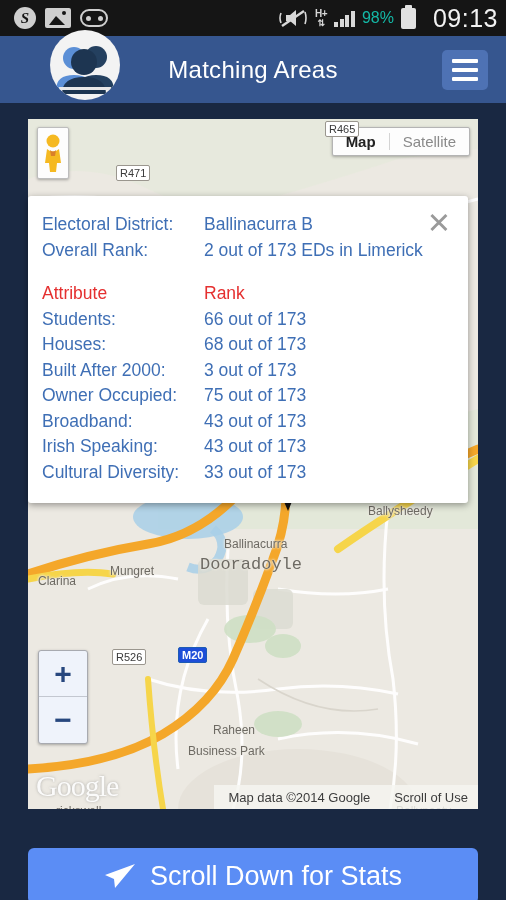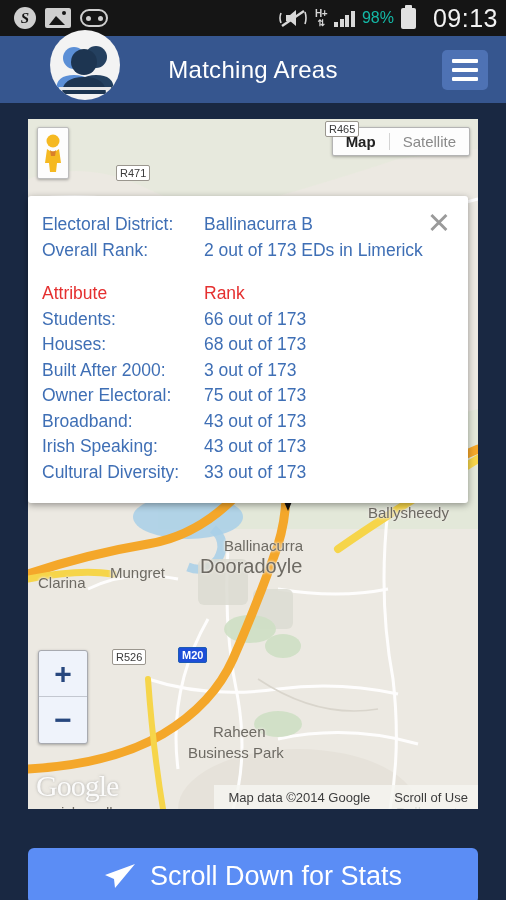--- a/index.html
+++ b/index.html
@@ -88,24 +88,24 @@
   }
   .menubtn i{ width:26px; height:4px; background:#ffffff; border-radius:1px; display:block; }
 
   
   .mapwrap{
     position:absolute; left:28px; top:119px; width:450px; height:690px;
     background:#ece9e2; overflow:hidden;
   }
   .map-svg{ position:absolute; left:0; top:0; width:450px; height:690px; }
   .maplabel{
-    position:absolute; color:#6d6a63; font-size:15px; white-space:nowrap;
+    position:absolute; color:#6d6a63; font-size:12px; white-space:nowrap;
     text-shadow:0 0 3px #ece9e2, 0 0 3px #ece9e2, 0 0 2px #ece9e2;
   }
-  .maplabel.big{ font-size:20px; }
+  .maplabel.big{ font-size:17px;font-family:Liberation Mono, monospace; }
   .shield{
     position:absolute; background:#ffffff; border:1px solid #9a968e;
     color:#3a3a3a; font-size:11px; padding:0 3px; border-radius:2px;
     line-height:14px; white-space:nowrap;
   }
   .shield.mw{ background:#1d4ed8; border-color:#1d5bb5; color:#fff; font-weight:bold; }
 
   .pegman{
     position:absolute; left:9px; top:8px; width:32px; height:52px;
     background:#fdfdfd; border:1px solid #bdbdbd; border-radius:2px;
@@ -353,21 +353,21 @@
   </div>
   <div class="row">
     <div class="k">Houses:</div>
     <div class="v">68 out of 173</div>
   </div>
   <div class="row">
     <div class="k">Built After 2000:</div>
     <div class="v">3 out of 173</div>
   </div>
   <div class="row">
-    <div class="k">Owner Electoral:</div>
+    <div class="k">Owner Occupied:</div>
     <div class="v">75 out of 173</div>
   </div>
   <div class="row">
     <div class="k">Broadband:</div>
     <div class="v">43 out of 173</div>
   </div>
   <div class="row">
     <div class="k">Irish Speaking:</div>
     <div class="v">43 out of 173</div>
   </div>

